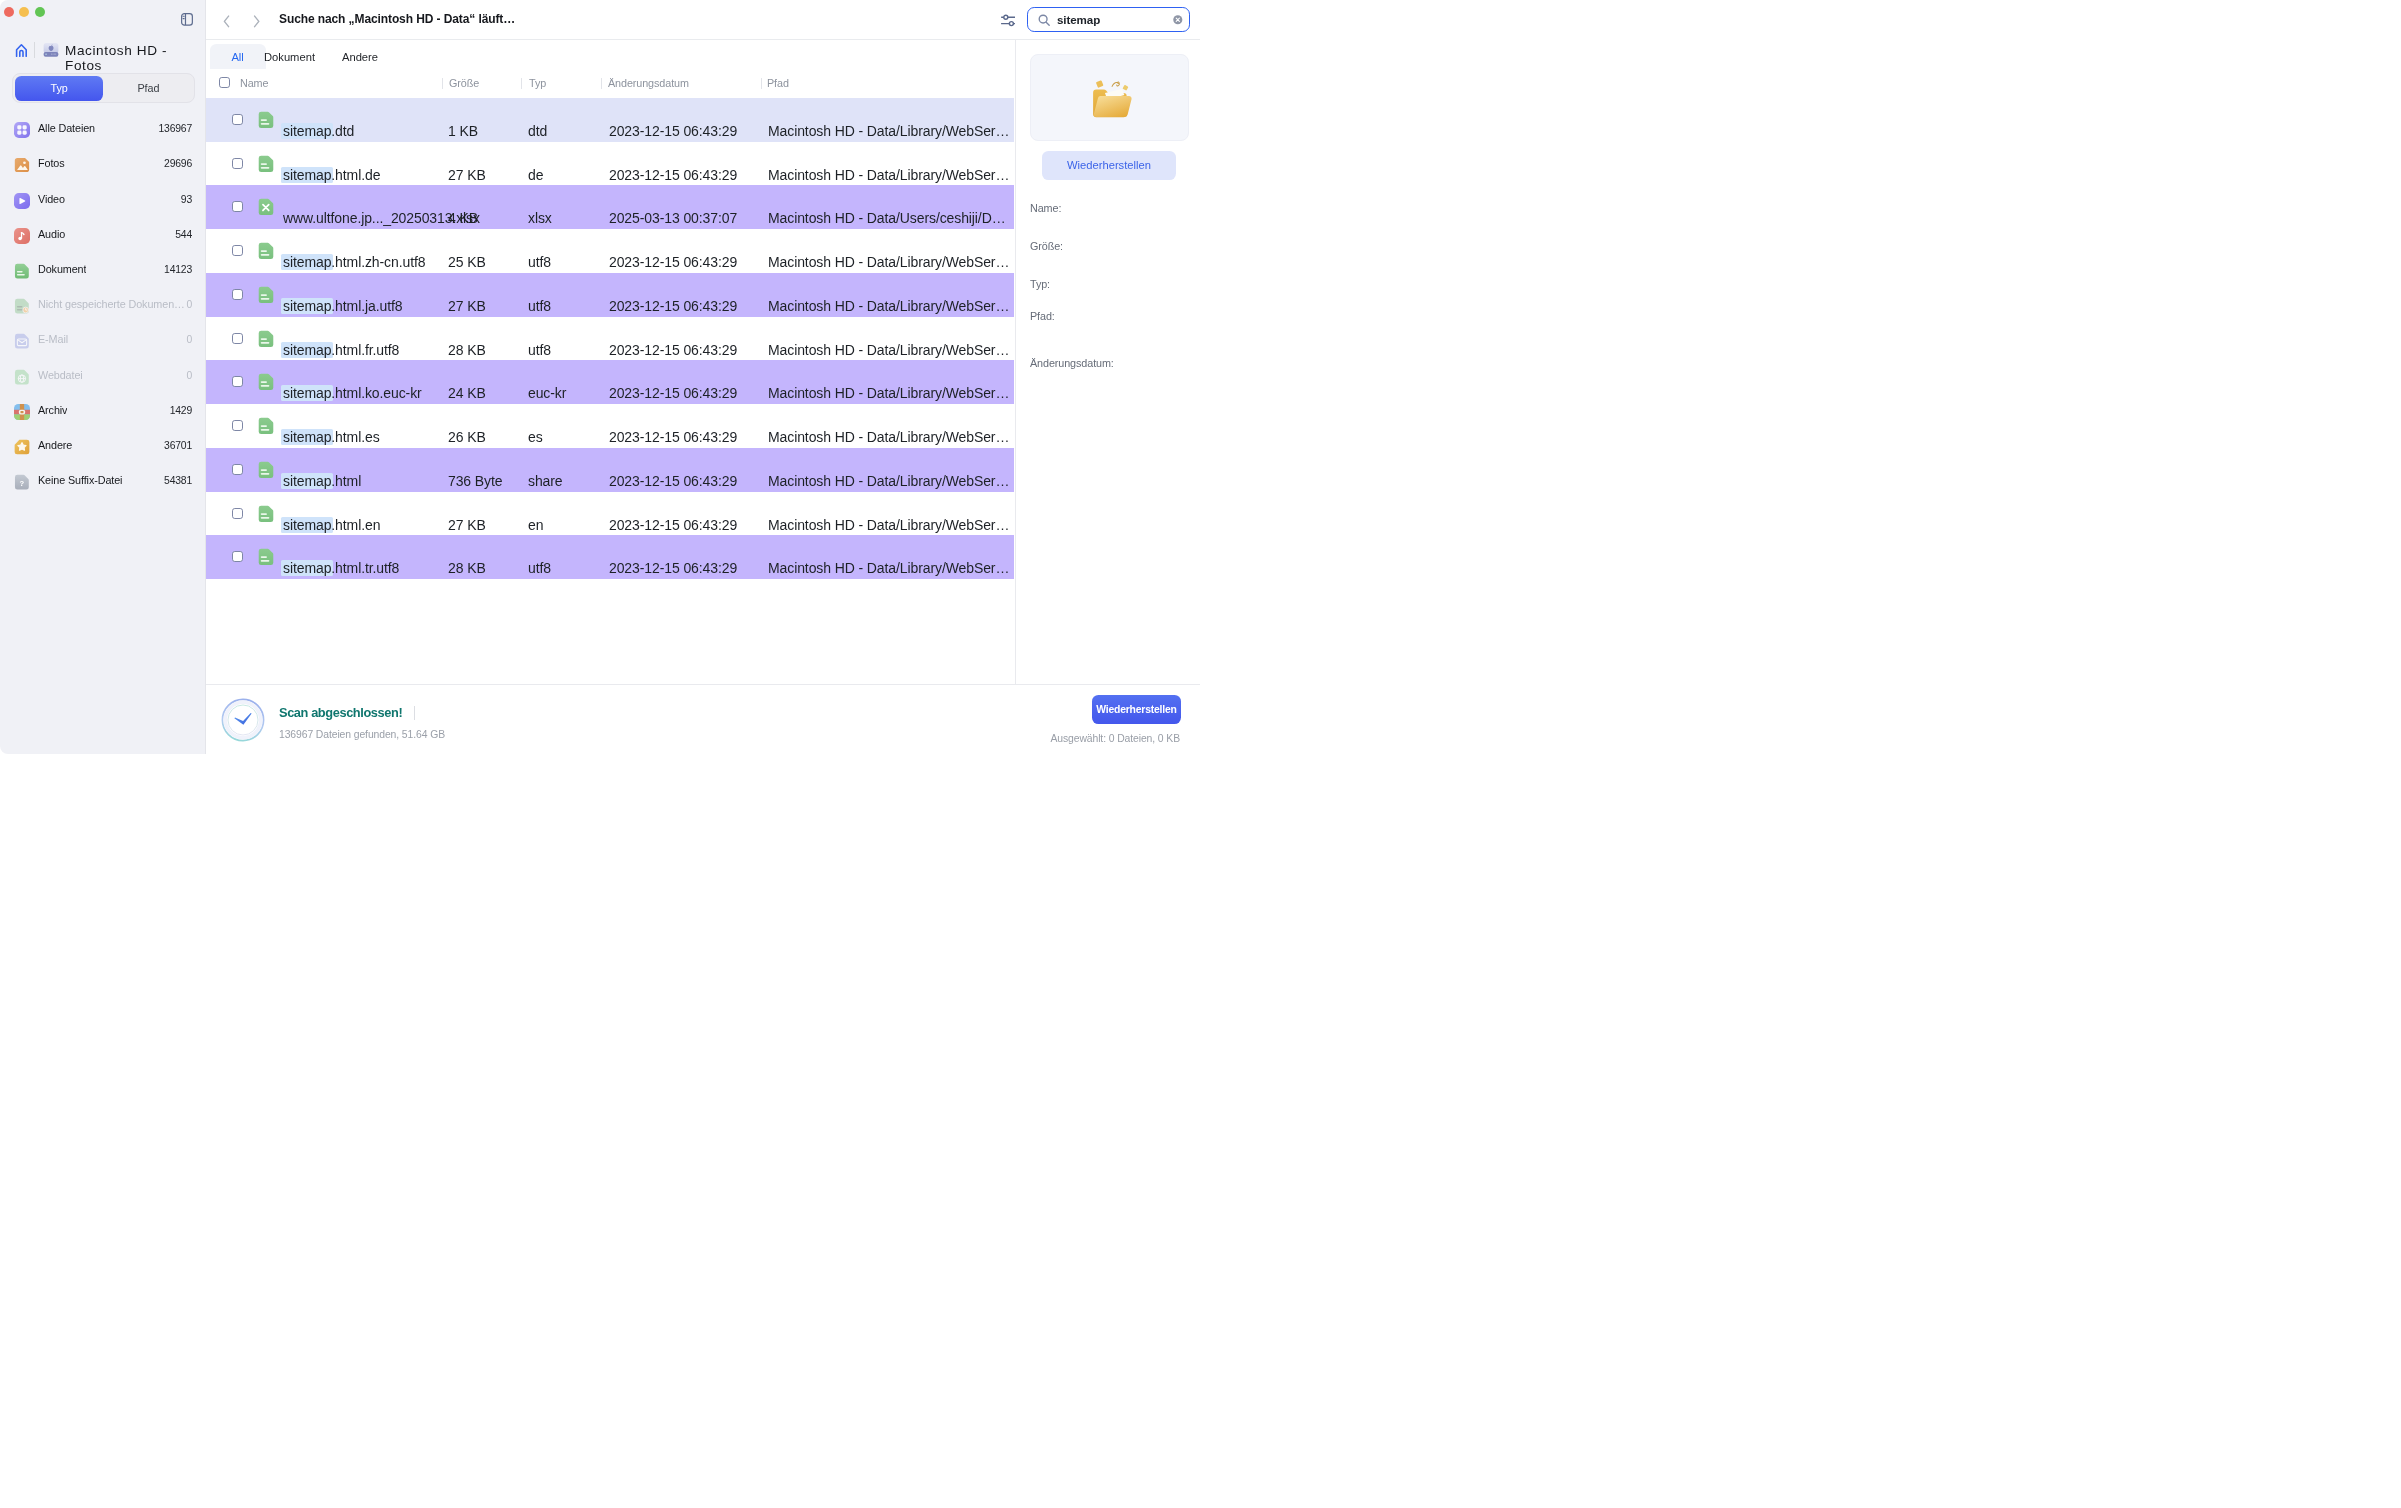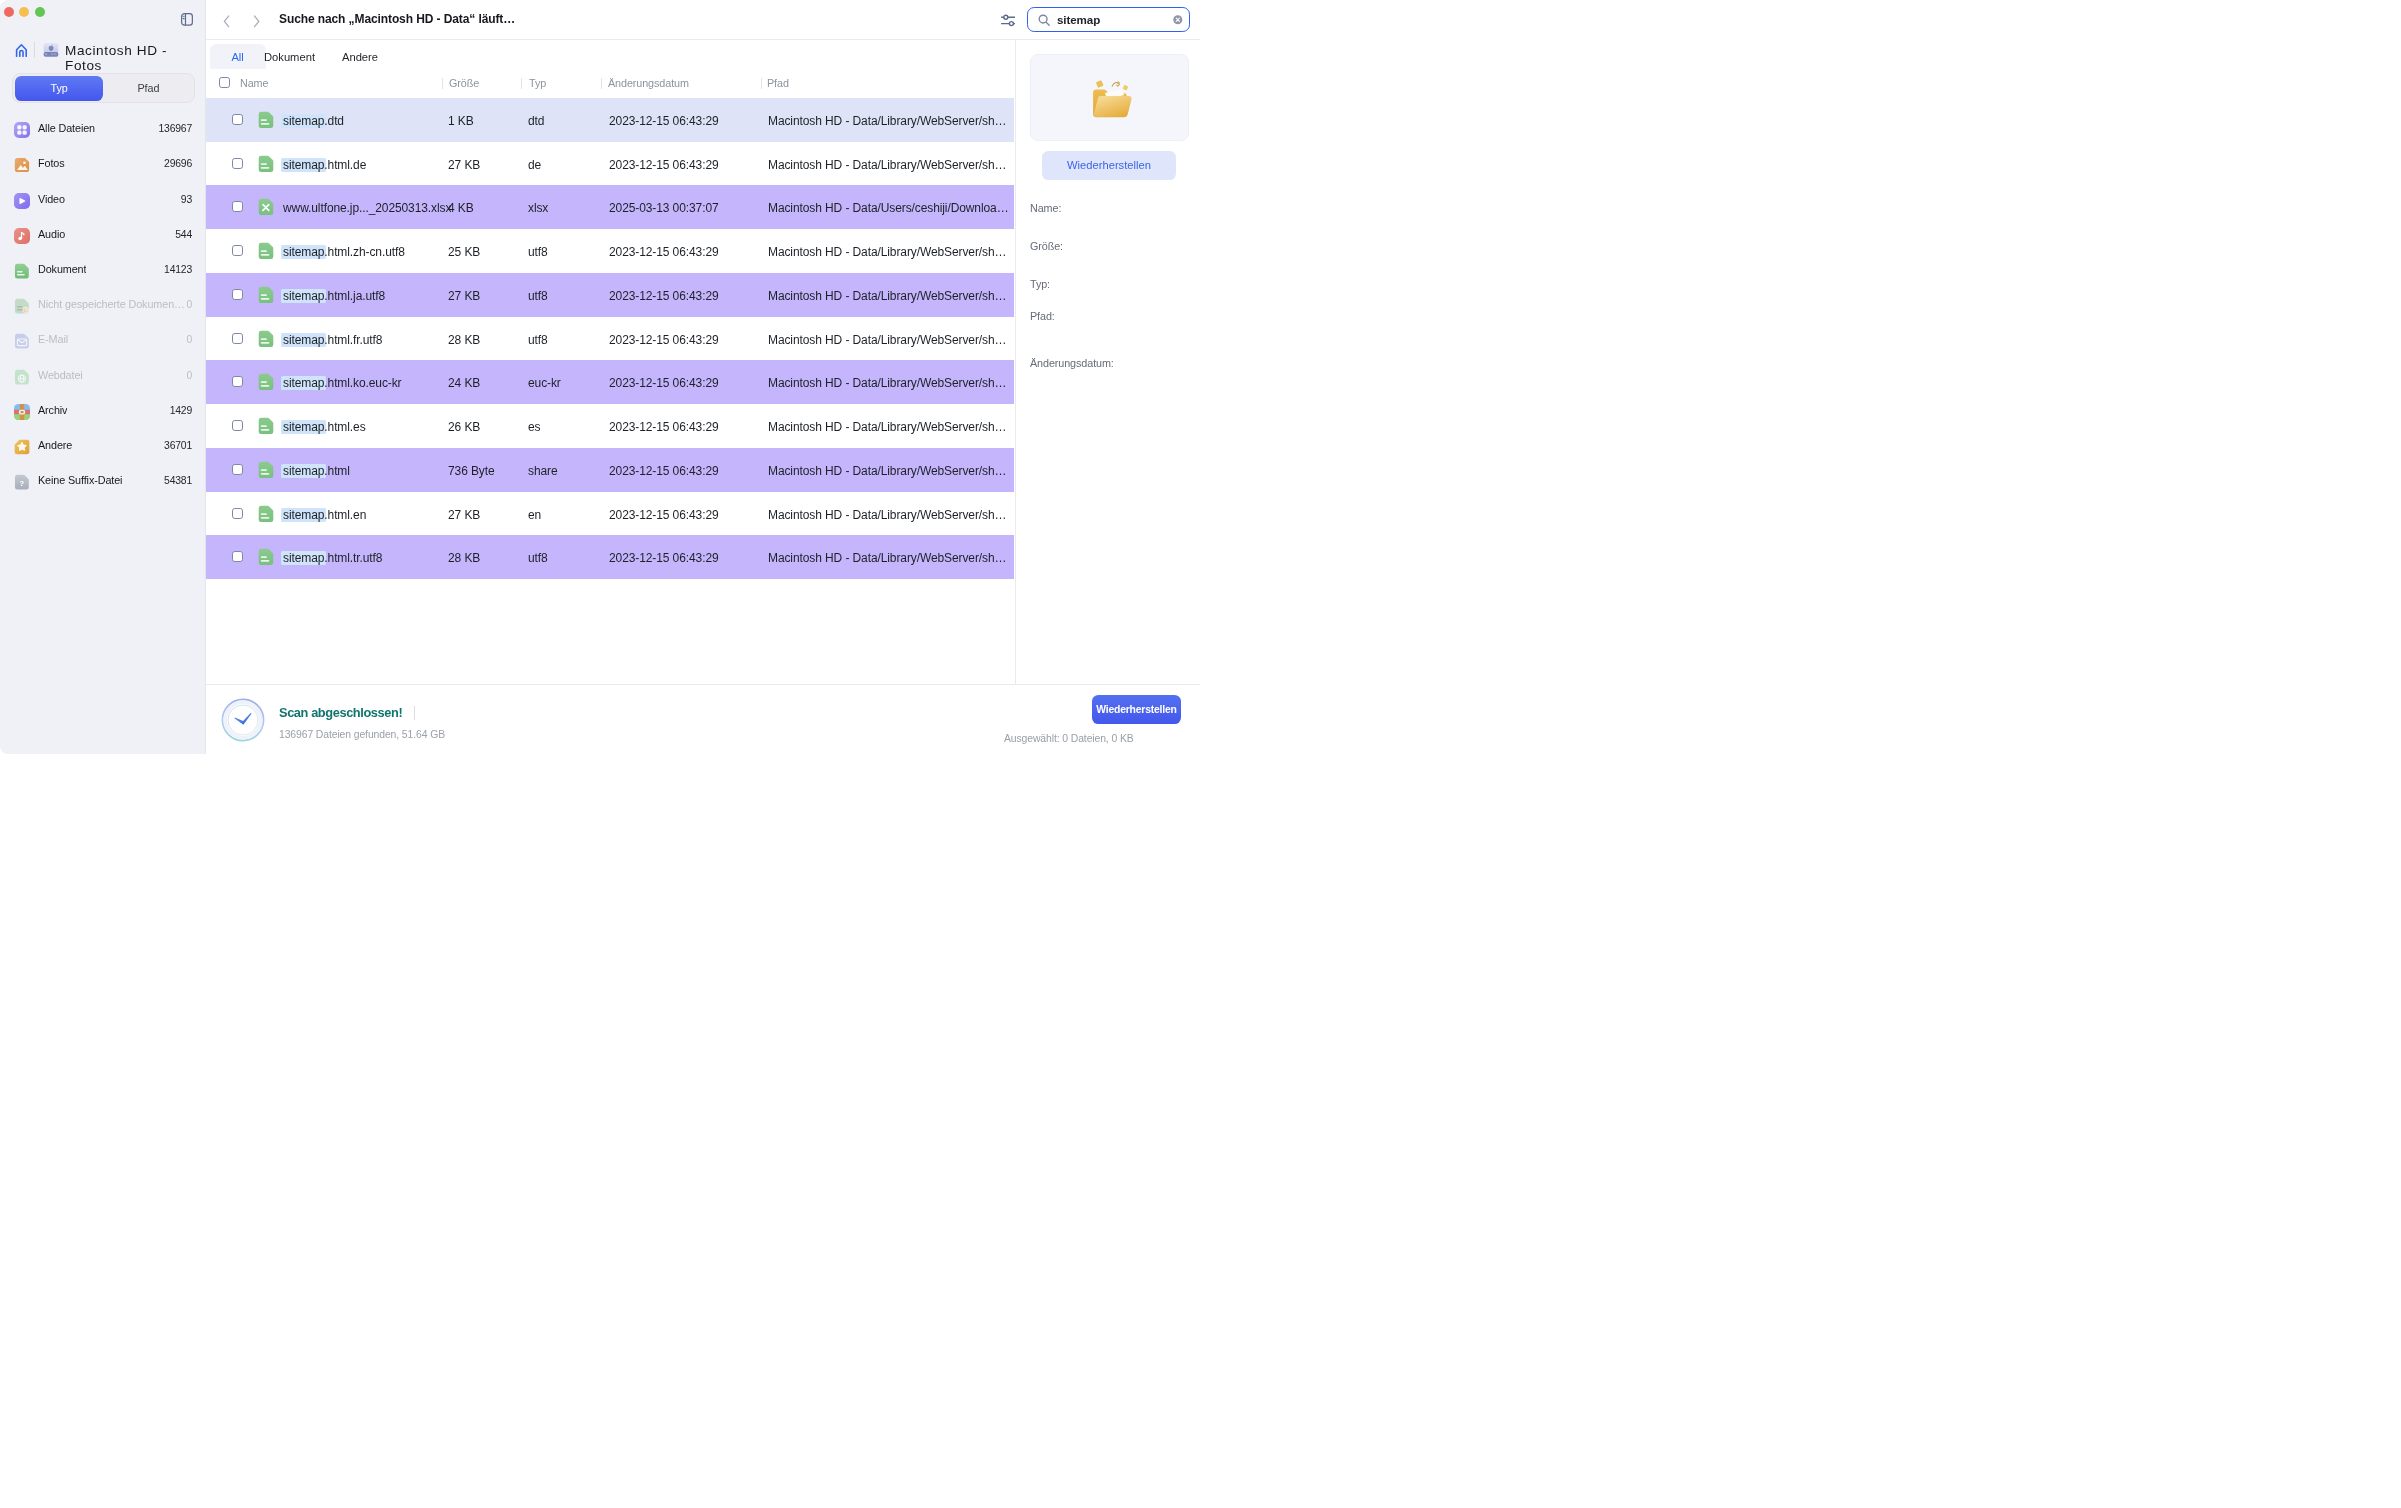--- a/index.html
+++ b/index.html
@@ -31,36 +31,36 @@
 .thead{position:absolute;left:206px;top:69px;width:808px;height:29px;background:#fff}
 .th{position:absolute;top:8px;font-size:10.8px;color:#8d939e;letter-spacing:-0.1px}
 .thsep{position:absolute;top:8.8px;width:0.8px;height:11.2px;background:#e2e4e9}
 .hcb{position:absolute;left:13px;top:8px;width:11.3px;height:11.3px;border:1.1px solid #7e87a6;border-radius:2.8px;background:#fff}
 .tbl{position:absolute;left:206px;top:98px;width:808px;height:565px;background:#fff}
 .row{position:absolute;left:0;width:808px;height:44px}
 .row.alt{background:#c4b5fd}
 .row.sel{background:#dfe3f8}
 .cb{position:absolute;left:26px;top:16px;width:11.3px;height:11.3px;border:1.1px solid #7e87a6;border-radius:2.8px;background:#fff}
 .fic{position:absolute;left:52px;top:13px;width:16px;height:17.6px}
-.cell{position:absolute;top:16px;font-size:12px;color:#1d2126;letter-spacing:-0.1px;white-space:nowrap}
+.cell{position:absolute;top:25px;font-size:14px;color:#1d2126;letter-spacing:-0.1px;white-space:nowrap}
 .c-name{left:77px}
 .c-size{left:242px}
 .c-typ{left:322px}
 .c-dat{left:403px}
 .c-pfad{left:562px;width:242px;overflow:hidden;text-overflow:ellipsis}
 .hl{background:#cfe3fa;border-radius:1.6px;padding:0 1.6px;margin:0 -1.6px}
 .statusbar{position:absolute;left:206px;top:663px;width:808px;height:21px;background:#fbfbee;border-top:0.8px solid #ededef}
 .statusbar span{position:absolute;left:9.6px;top:4.8px;font-size:10.4px;color:#42464d}
 
 .bottom{position:absolute;left:206px;top:684px;width:994px;height:71px;background:#fff;border-top:0.8px solid #e9eaee}
 .scantitle{position:absolute;left:73px;top:20.4px;font-size:12.8px;font-weight:bold;color:#0f766e;letter-spacing:-0.4px}
 .scansub{position:absolute;left:73px;top:44px;font-size:10.4px;color:#9ba0a9;letter-spacing:-0.1px}
 .scandiv{position:absolute;left:208px;top:21px;width:0.8px;height:14.4px;background:#dcdee3}
 .btn-blue{position:absolute;left:886px;top:10px;width:89px;height:29px;background:linear-gradient(180deg,#5370f1,#4457ec);border-radius:6.4px;color:#fff;font-size:10.4px;font-weight:bold;text-align:center;line-height:29px;letter-spacing:-0.2px}
-.selinfo{position:absolute;left:798px;top:48px;width:176px;font-size:10.4px;color:#999ea7;letter-spacing:-0.1px;white-space:nowrap}
+.selinfo{position:absolute;left:798px;top:48px;width:176px;font-size:10.4px;color:#999ea7;text-align:right;letter-spacing:-0.1px;white-space:nowrap}
 
 .rpanel{position:absolute;left:1015px;top:40px;width:186px;height:644px;background:#fff;border-left:0.8px solid #e9eaee}
 .pcard{position:absolute;left:14.4px;top:14px;width:159px;height:87px;background:#f4f6fb;border:0.8px solid #edeff6;border-radius:8px}
 .btn-light{position:absolute;left:26px;top:111px;width:134px;height:29px;background:#dfe5fb;border-radius:6.4px;color:#3c64e8;font-size:11.2px;text-align:center;line-height:29px}
 .plabel{position:absolute;left:14px;font-size:10.8px;color:#666c78;letter-spacing:-0.1px}
 </style></head>
 <body>
 <div class="win">
 
   <div class="sidebar">

